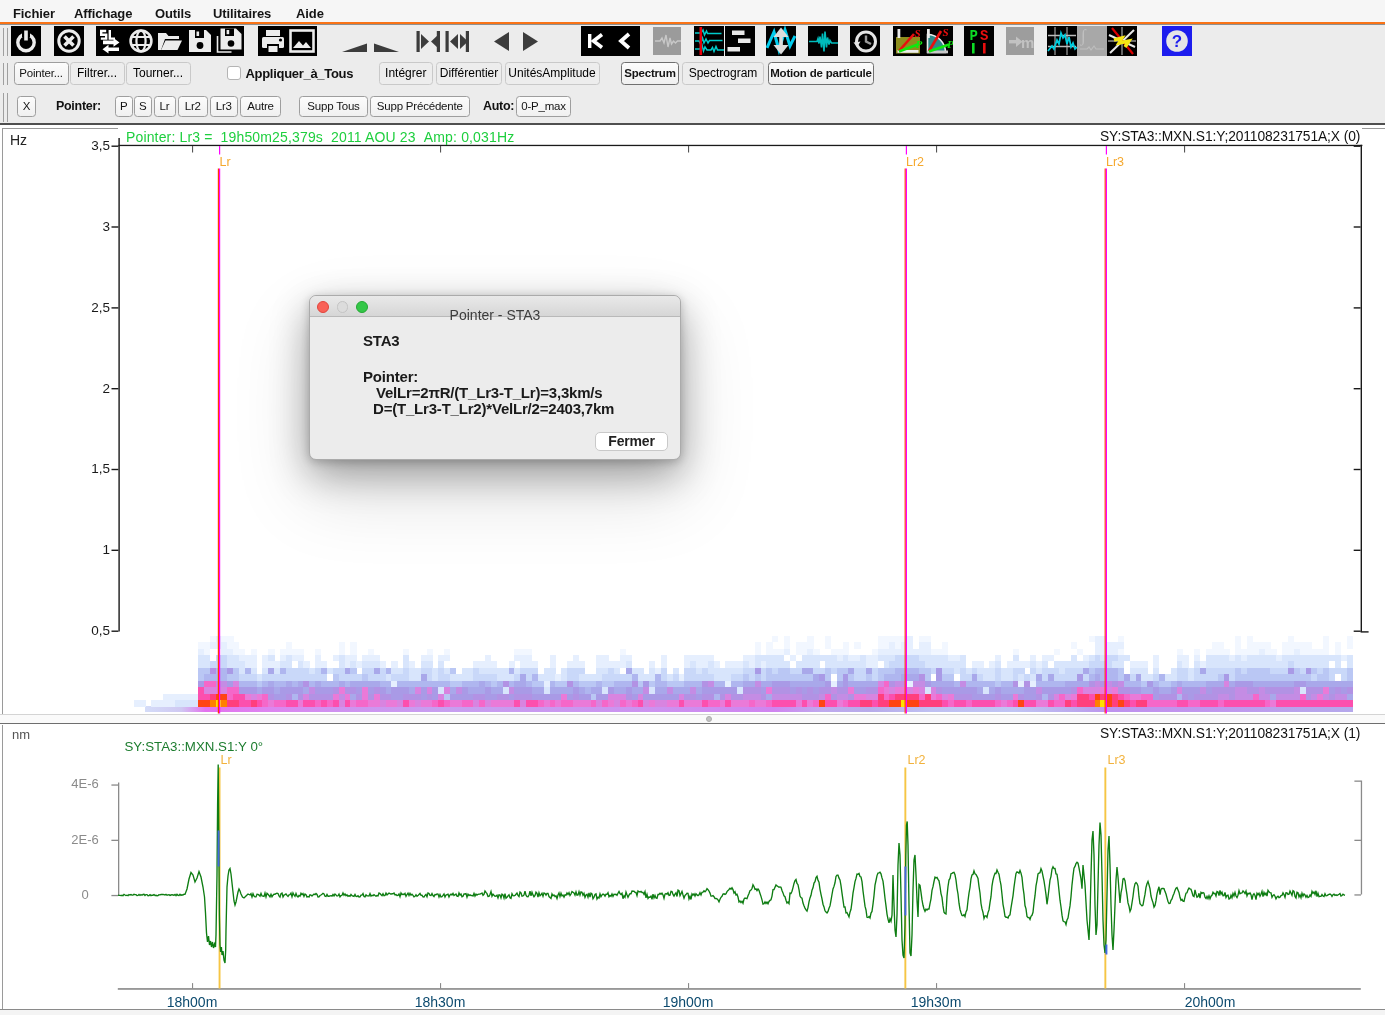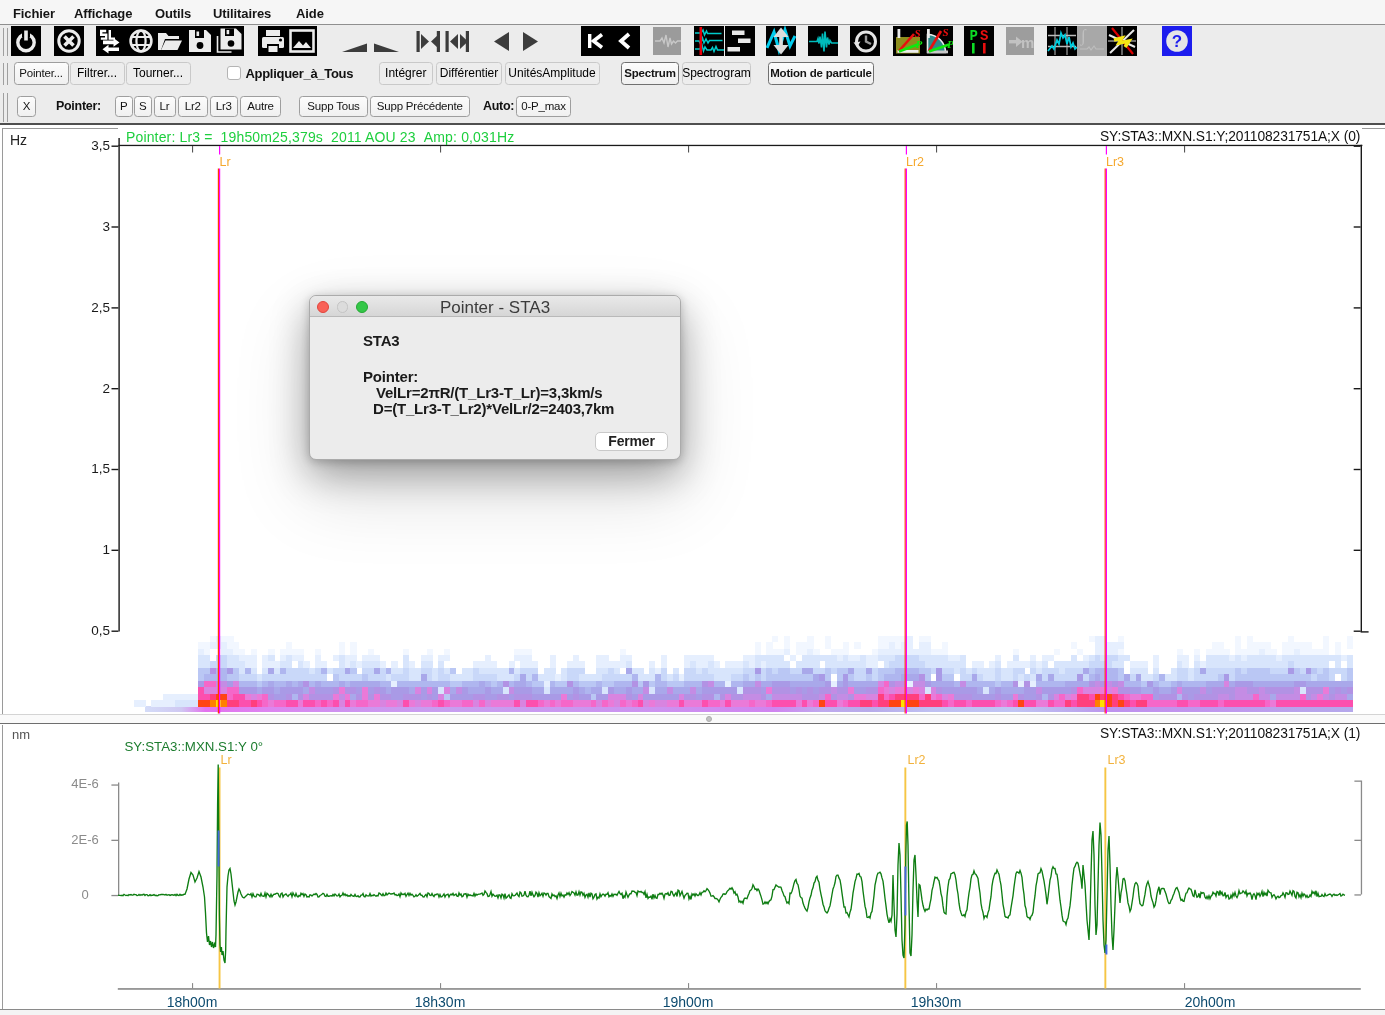--- a/index.html
+++ b/index.html
@@ -1,16 +1,16 @@
 <!DOCTYPE html>
 <html><head><meta charset="utf-8"><style>
 *{margin:0;padding:0;box-sizing:border-box}
 html,body{width:1385px;height:1015px;overflow:hidden}
 body{font-family:"Liberation Sans",sans-serif;position:relative;background:#fff}
-#menubar{position:absolute;left:0;top:0;width:100%;height:27px;background:#f6f6f6;border-bottom:1px solid #f97316}
+#menubar{position:absolute;left:0;top:0;width:100%;height:27px;background:#f6f6f6;border-bottom:5px solid #f97316}
 .mi{position:absolute;top:6px;font-size:13px;letter-spacing:-.1px;font-weight:600;color:#151515}
 #tbar{position:absolute;left:0;top:23.5px;border-top:1.6px solid #8f8f8f;width:100%;height:101px;background:#ececec;border-bottom:2.5px solid #4f4f4f}
 .handle{position:absolute;width:5px;border-left:1.4px solid #9f9f9f;border-right:1.4px solid #9f9f9f}
 .b{position:absolute;border-radius:3.5px;display:flex;align-items:center;justify-content:center;white-space:nowrap;font-size:11.5px;letter-spacing:-.2px}
 .b.on{background:linear-gradient(#fcfcfc,#f0f0f0);border:1px solid #9e9e9e;color:#141414;font-weight:normal}
 .b.sel{background:linear-gradient(#fcfcfc,#f0f0f0);border:1.3px solid #707070;color:#141414;font-weight:bold}
 .b.off{background:#ededed;border:1px solid #c9c9c9;color:#000000;font-weight:normal;font-size:12px;letter-spacing:0}
 .cb{position:absolute;width:14px;height:14px;background:#fff;border:1px solid #b4b4b4;border-radius:3px}
 .lab{position:absolute;font-weight:bold;color:#111;white-space:nowrap}
 #p1{position:absolute;left:0;top:126px;width:100%;height:588px;background:#fff}
@@ -27,21 +27,21 @@
 #gtext{position:absolute;left:126px;top:129px;font-size:14px;letter-spacing:.15px;color:#1ecf3e}
 #rtext0{position:absolute;left:1100px;top:128.5px;font-size:13.8px;letter-spacing:-.1px;color:#111}
 #rtext1{position:absolute;left:1100px;top:725.5px;font-size:13.8px;letter-spacing:-.1px;color:#111}
 #hz{position:absolute;left:10px;top:131.5px;font-size:14px;color:#222}
 #nm{position:absolute;left:12px;top:727px;font-size:13px;color:#555}
 #glab2{position:absolute;left:124.5px;top:739px;font-size:13.3px;color:#1d7d2f}
 #dlg{position:absolute;left:309px;top:295px;width:372px;height:165px;border-radius:7px;background:#ececec;box-shadow:0 14px 38px rgba(0,0,0,.33),0 32px 75px 4px rgba(0,0,0,.13),0 2px 10px rgba(0,0,0,.2);border:1px solid #ababab}
 #dlgtitle{position:absolute;left:0;top:0;width:100%;height:21px;border-radius:7px 7px 0 0;background:linear-gradient(#e9e9e9,#d6d6d6);border-bottom:1px solid #b9b9b9}
 .tl1{position:absolute;top:5px;width:11.5px;height:11.5px;border-radius:6px;border:.5px solid}
 .tl1:nth-child(1){left:7px}.tl1:nth-child(2){left:26.5px}.tl1:nth-child(3){left:46px}
-#dlgtext{text-align:center;font-size:17px;color:#3c3c3c;padding-top:2px}
+#dlgtext{text-align:center;font-size:14px;color:#3c3c3c;padding-top:11px}
 #dlgbody{position:absolute;left:0;top:21px;width:100%;height:144px;font-size:15px;font-weight:bold;color:#1a1a1a;letter-spacing:-.2px}
 #fermer{position:absolute;right:12px;bottom:10px;width:73px;height:19.5px;background:#fff;border:1px solid #c9c9c9;border-radius:5px;text-align:center;font-weight:bold;font-size:14px;line-height:17.5px;color:#222;letter-spacing:-.2px}
 </style></head><body>
 <div id="menubar">
 <div class="mi" style="left:13px">Fichier</div>
 <div class="mi" style="left:74px">Affichage</div>
 <div class="mi" style="left:155px">Outils</div>
 <div class="mi" style="left:213px">Utilitaires</div>
 <div class="mi" style="left:296px">Aide</div>
 </div>
@@ -234,21 +234,21 @@
 
 <div class="b on" style="left:13.5px;top:62px;width:55px;height:22.5px">Pointer...</div>
 <div class="b off" style="left:69.5px;top:62px;width:55px;height:22.5px">Filtrer...</div>
 <div class="b off" style="left:125.5px;top:62px;width:65px;height:22.5px">Tourner...</div>
 <div class="cb" style="left:226.5px;top:66px"></div>
 <div class="lab" style="left:245.5px;top:65.5px;font-size:13px;letter-spacing:-.3px">Appliquer_à_Tous</div>
 <div class="b off" style="left:378.5px;top:62px;width:54.5px;height:22.5px">Intégrer</div>
 <div class="b off" style="left:436px;top:62px;width:66px;height:22.5px">Différentier</div>
 <div class="b off" style="left:504.5px;top:62px;width:95px;height:22.5px">UnitésAmplitude</div>
 <div class="b sel" style="left:621px;top:62px;width:58px;height:22.5px">Spectrum</div>
-<div class="b off" style="left:682px;top:62px;width:69px;height:22.5px">Spectrogram</div>
+<div class="b off" style="left:682px;top:62px;width:82px;height:22.5px">Spectrogram</div>
 <div class="b sel" style="left:768px;top:62px;width:106px;height:22.5px">Motion de particule</div>
 
 <div class="b on" style="left:17px;top:95.5px;width:19px;height:21px">X</div>
 <div class="lab" style="left:56px;top:98.5px;font-size:12.5px;letter-spacing:-.3px">Pointer:</div>
 <div class="b on" style="left:114.8px;top:95.5px;width:18px;height:21px">P</div>
 <div class="b on" style="left:134px;top:95.5px;width:17.5px;height:21px">S</div>
 <div class="b on" style="left:153.5px;top:95.5px;width:22px;height:21px">Lr</div>
 <div class="b on" style="left:178px;top:95.5px;width:29.5px;height:21px">Lr2</div>
 <div class="b on" style="left:209.5px;top:95.5px;width:28.5px;height:21px">Lr3</div>
 <div class="b on" style="left:240px;top:95.5px;width:41px;height:21px">Autre</div>

